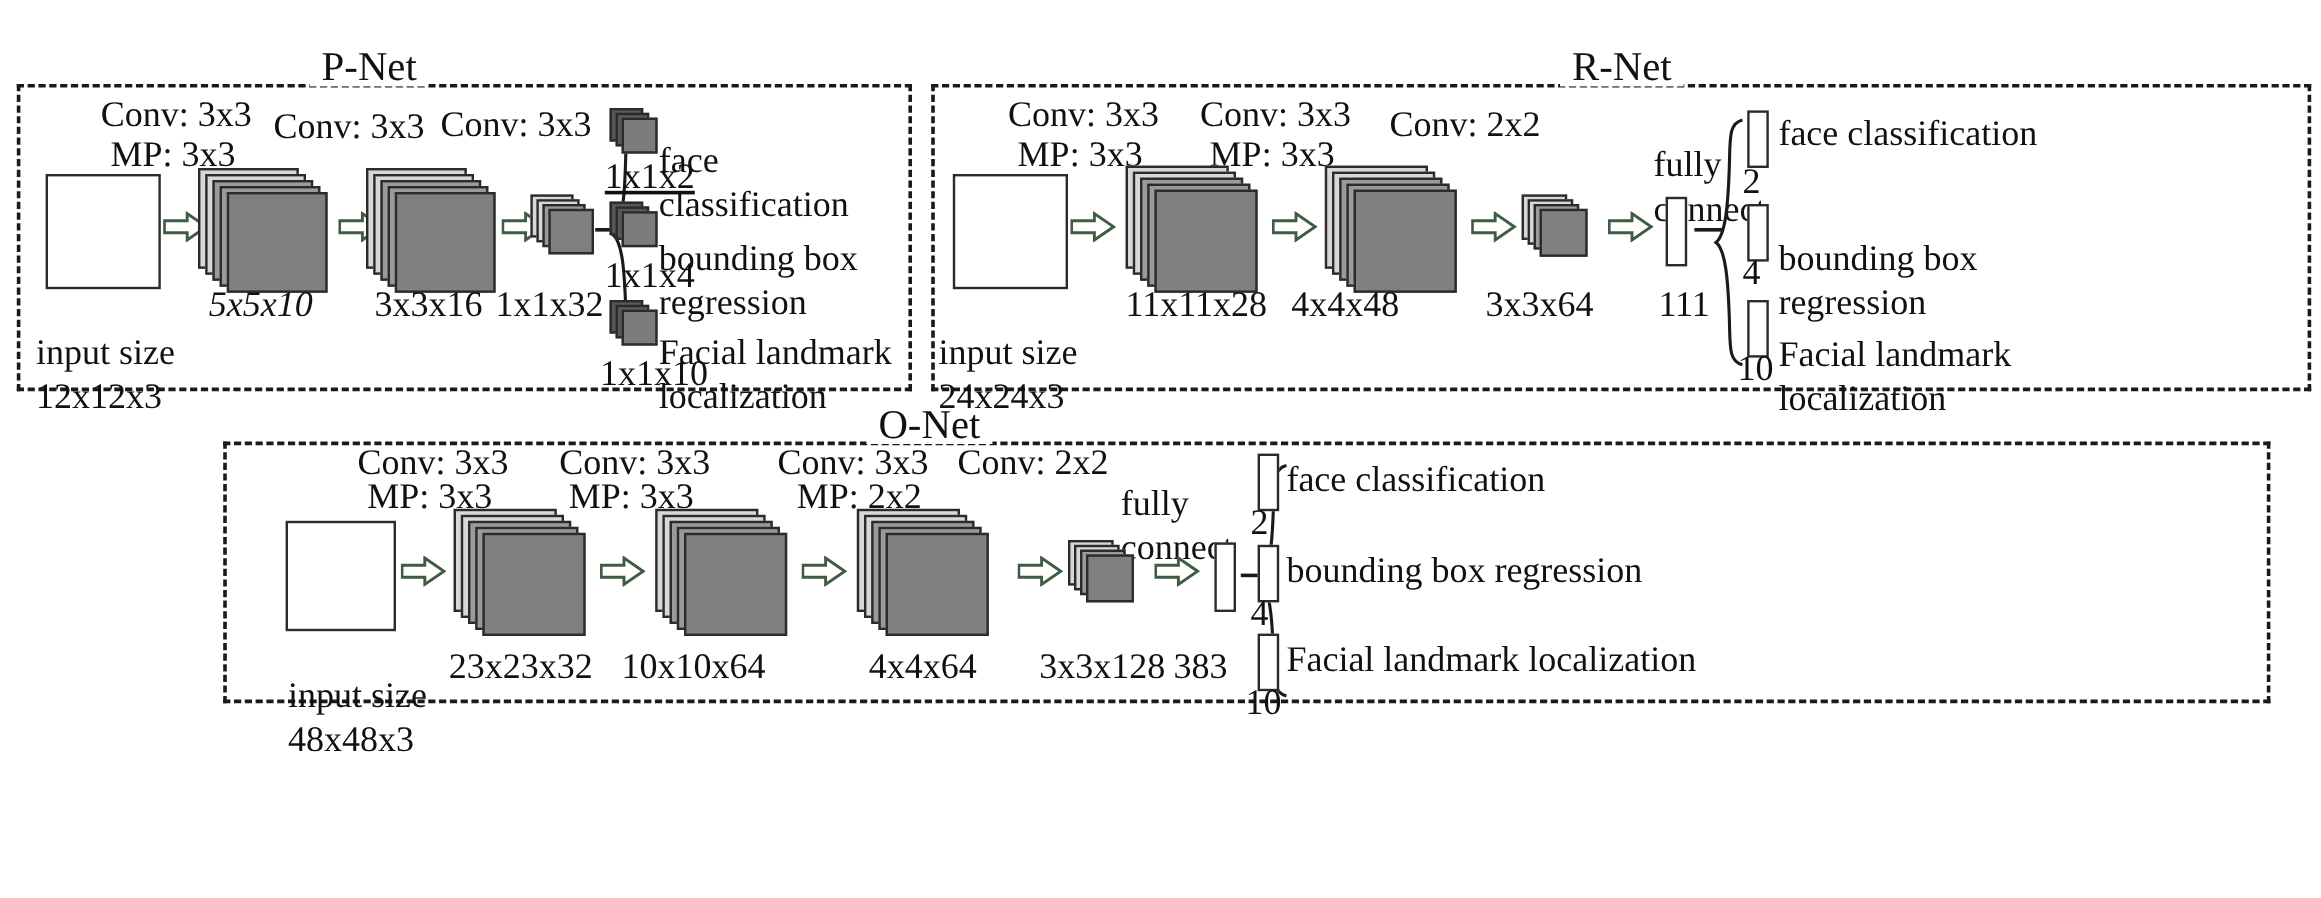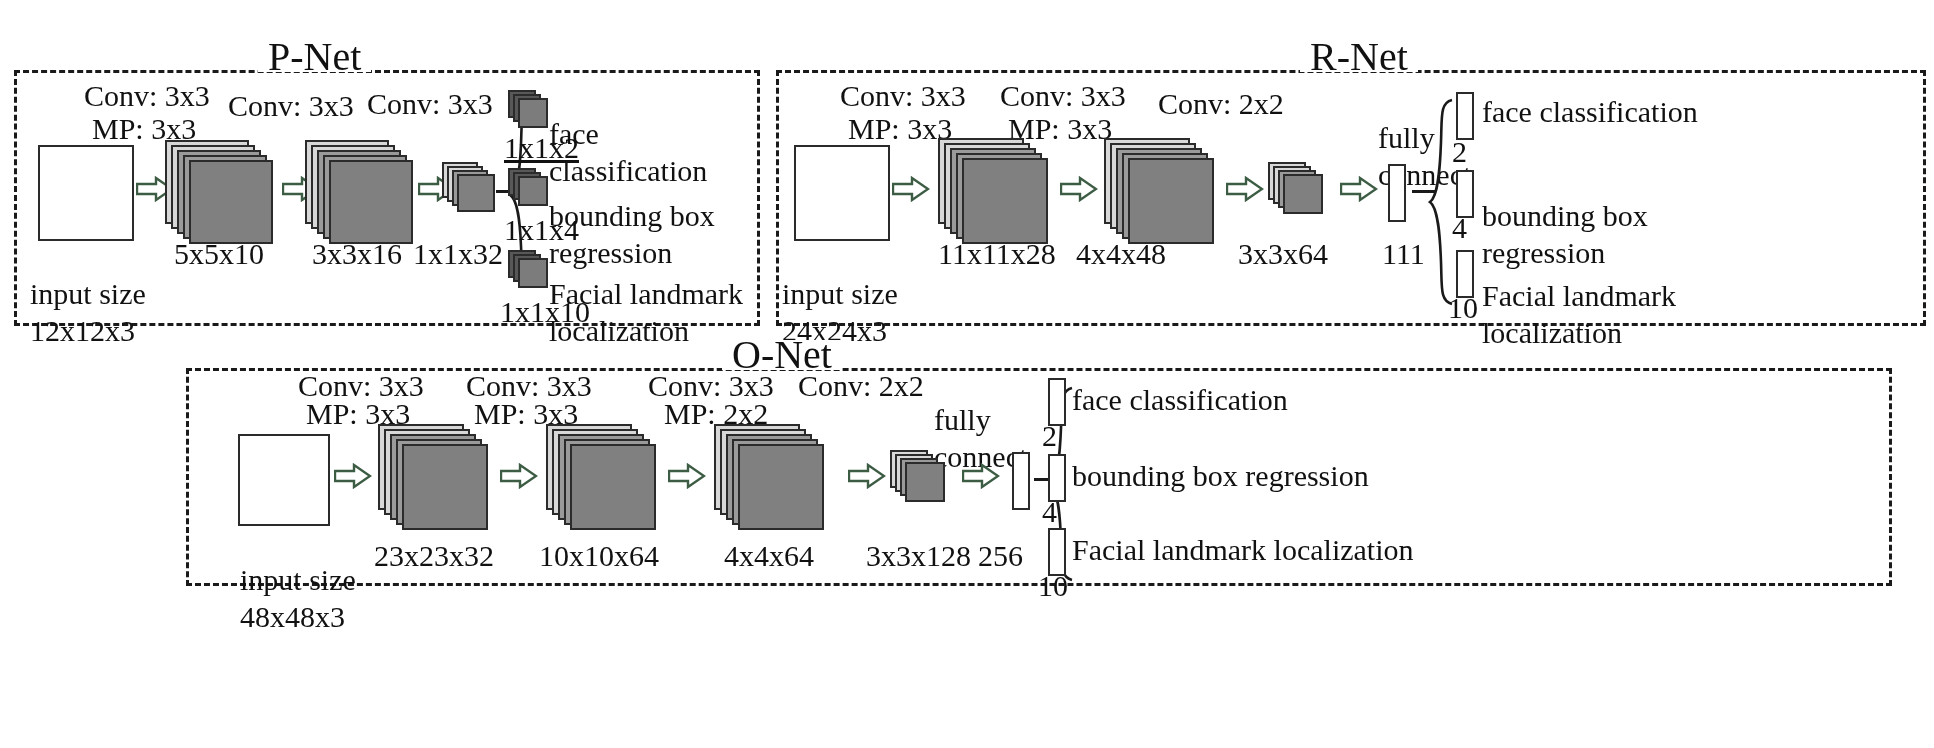--- a/index.html
+++ b/index.html
@@ -7,21 +7,21 @@
     width:1934px;height:748px;position:relative;overflow:hidden;
     font-family:"Liberation Serif","DejaVu Serif",serif;
     color:#111;
   }
   .stage{position:absolute;left:0;top:0;width:1934px;height:748px;}
 
   
   .panel{position:absolute;border:3px dashed #1a1a1a;background:transparent;}
   .panel-title{
     position:absolute;background:#ffffff;padding:0 10px;
-    font-size:40px;line-height:30px;white-space:nowrap;
+    font-size:34px;line-height:30px;white-space:nowrap;
   }
 
   
   .t{position:absolute;white-space:nowrap;font-size:30px;line-height:32px;}
   .t.lh{line-height:37px;white-space:pre-line;}
 
   
   .inputbox{position:absolute;background:#fff;border:2.5px solid #2b2b2b;}
 
   
@@ -76,21 +76,21 @@
       </svg>
   </div>
 
   <div class="stack" style="left:165px;top:140px;width:110px;height:110px;">
     <div class="sheet back" style="left:0;top:0;width:84px;height:84px;"></div>
     <div class="sheet back" style="left:6px;top:5px;width:84px;height:84px;"></div>
     <div class="sheet backmid" style="left:12px;top:10px;width:84px;height:84px;"></div>
     <div class="sheet backmid" style="left:18px;top:15px;width:84px;height:84px;"></div>
     <div class="sheet front" style="left:24px;top:20px;width:84px;height:84px;"></div>
   </div>
-  <div class="t" style="left:174px;top:238px;">5x5x10</div>
+  <div class="t" style="left:174px;top:238px;font-style:italic;">5x5x10</div>
 
   <div class="arrow" style="left:282px;top:176px;">
     <svg width="38" height="26" viewBox="0 0 38 26">
         <polygon points="1,8 20,8 20,2 36,13 20,24 20,18 1,18" fill="none" stroke="#3d5c44" stroke-width="2.4"></polygon>
       </svg>
   </div>
 
   <div class="stack" style="left:305px;top:140px;width:110px;height:110px;">
     <div class="sheet back" style="left:0;top:0;width:84px;height:84px;"></div>
     <div class="sheet back" style="left:6px;top:5px;width:84px;height:84px;"></div>
@@ -291,21 +291,21 @@
       </svg>
   </div>
 
   <div class="stack" style="left:546px;top:424px;width:115px;height:112px;">
     <div class="sheet back" style="left:0;top:0;width:86px;height:86px;"></div>
     <div class="sheet back" style="left:6px;top:5px;width:86px;height:86px;"></div>
     <div class="sheet backmid" style="left:12px;top:10px;width:86px;height:86px;"></div>
     <div class="sheet backmid" style="left:18px;top:15px;width:86px;height:86px;"></div>
     <div class="sheet front" style="left:24px;top:20px;width:86px;height:86px;"></div>
   </div>
-  <div class="t" style="left:539px;top:540px;">10x10x64</div>
+  <div class="t" style="left:518px;top:540px;">10x10x64</div>
 
   <div class="arrow" style="left:668px;top:463px;">
     <svg width="38" height="26" viewBox="0 0 38 26">
         <polygon points="1,8 20,8 20,2 36,13 20,24 20,18 1,18" fill="none" stroke="#3d5c44" stroke-width="2.4"></polygon>
       </svg>
   </div>
 
   <div class="stack" style="left:714px;top:424px;width:115px;height:112px;">
     <div class="sheet back" style="left:0;top:0;width:86px;height:86px;"></div>
     <div class="sheet back" style="left:6px;top:5px;width:86px;height:86px;"></div>
@@ -329,21 +329,21 @@
   </div>
   <div class="t" style="left:866px;top:540px;">3x3x128</div>
 
   <div class="arrow" style="left:962px;top:463px;">
     <svg width="38" height="26" viewBox="0 0 38 26">
         <polygon points="1,8 20,8 20,2 36,13 20,24 20,18 1,18" fill="none" stroke="#3d5c44" stroke-width="2.4"></polygon>
       </svg>
   </div>
 
   <div class="fcbar" style="left:1012px;top:452px;width:18px;height:58px;"></div>
-  <div class="t" style="left:978px;top:540px;">256</div>
+  <div class="t" style="left:978px;top:540px;">383</div>
 
   <div class="ln" style="left:1034px;top:478px;width:22px;height:2.5px;"></div>
   <div class="brace" style="left:1048px;top:386px;">
     <svg width="26" height="196" viewBox="0 0 26 196">
       <path d="M24,2 C12,5 14,18 13,42 C12,68 10,92 2,98 C10,104 12,128 13,154 C14,178 12,191 24,194" fill="none" stroke="#1a1a1a" stroke-width="2.6"></path>
     </svg>
   </div>
 
   <div class="fcbar" style="left:1048px;top:378px;width:18px;height:48px;"></div>
   <div class="t" style="left:1072px;top:384px;">face classification</div>

